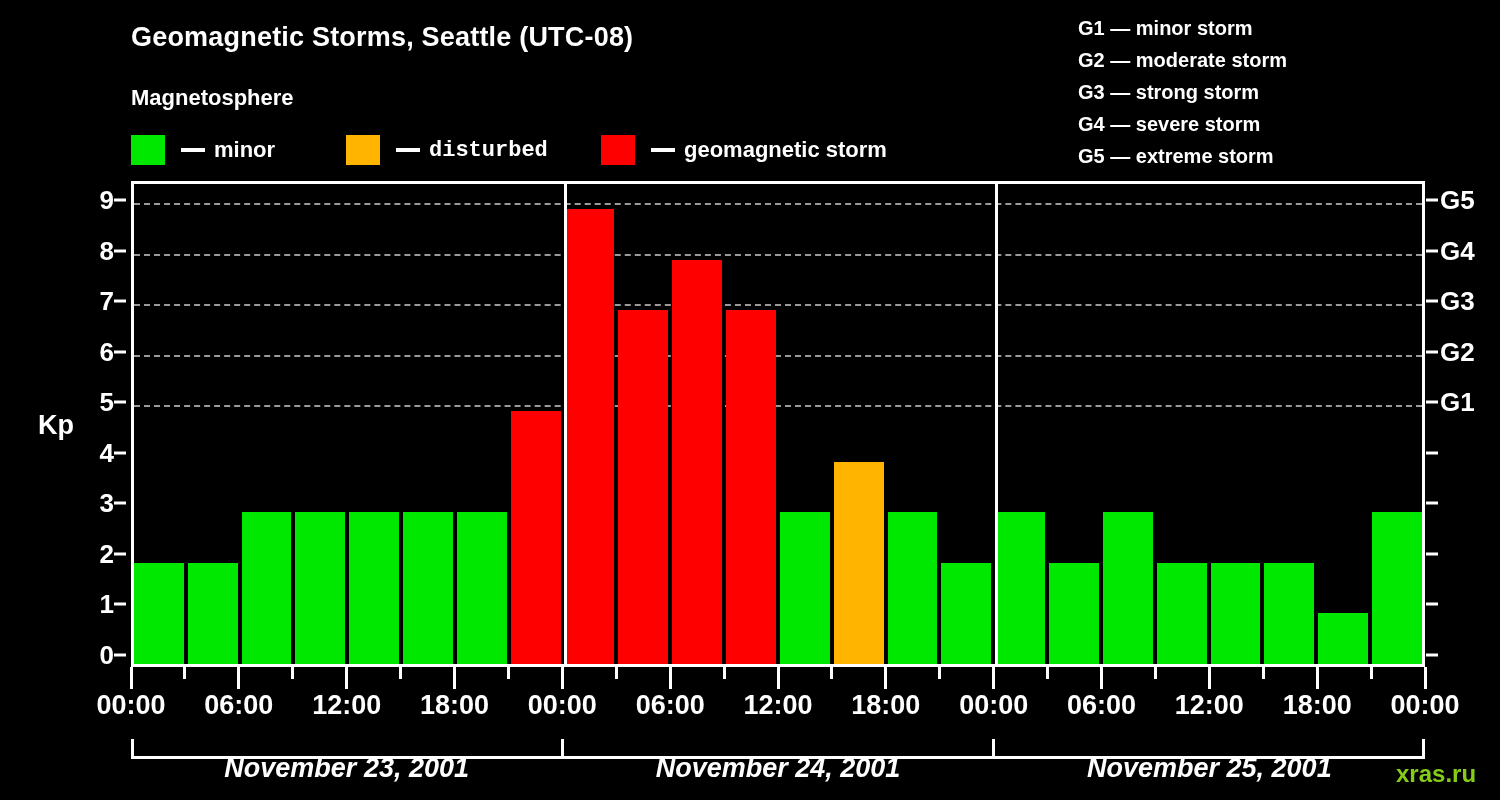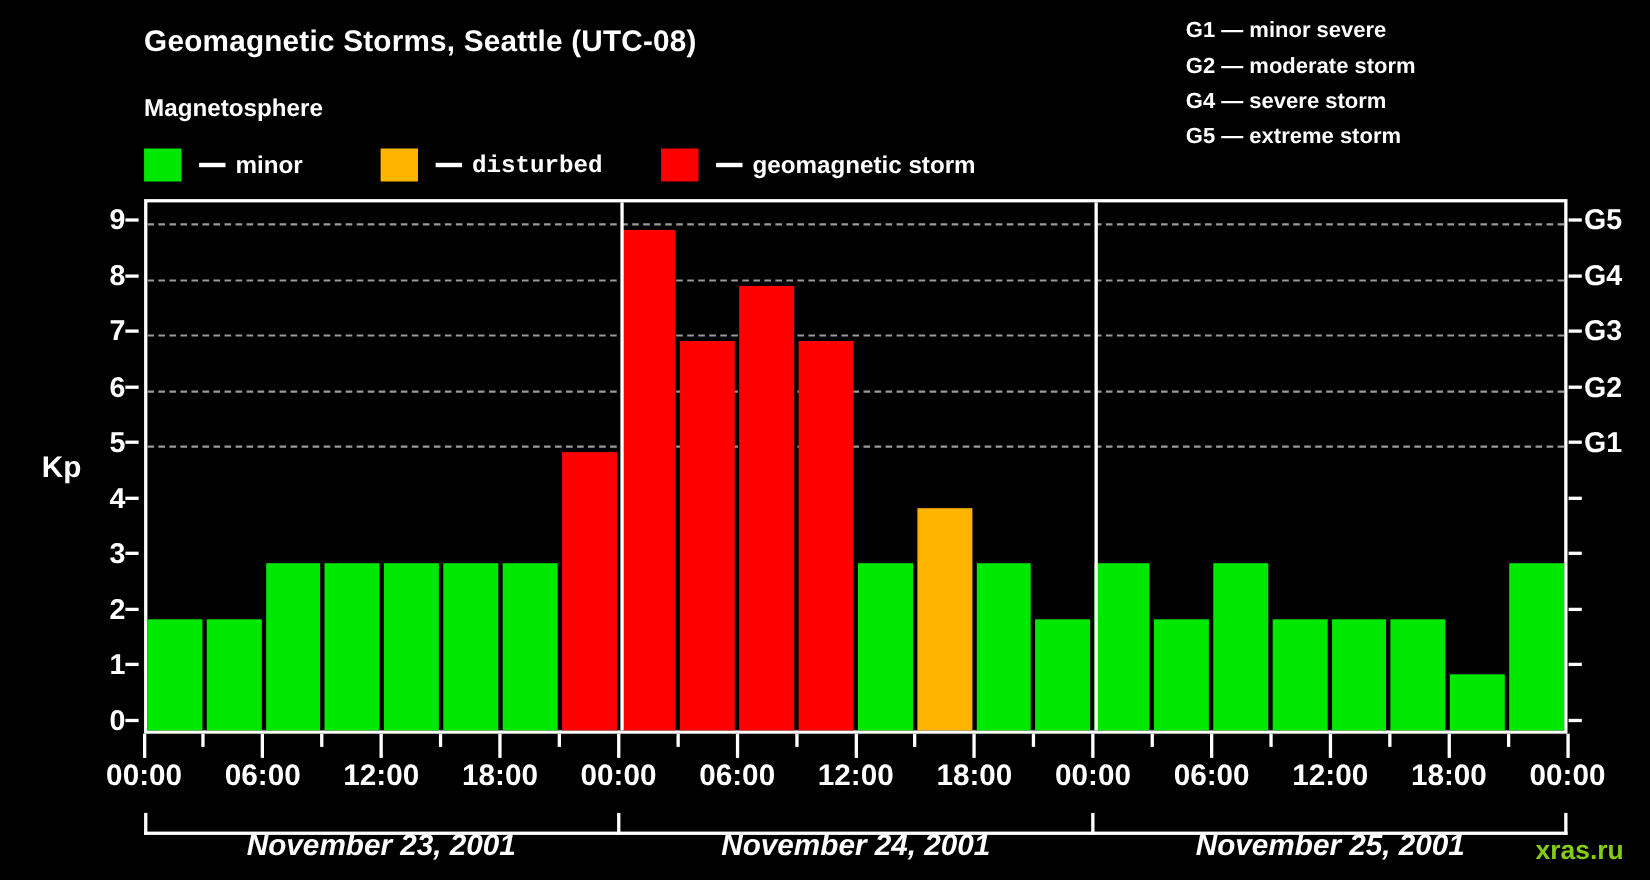--- a/index.html
+++ b/index.html
@@ -72,22 +72,23 @@
         <span class="lg-lab">disturbed</span>
       </div>
       <div class="lg-item" style="position: absolute; left: 470px;">
         <span class="sw" style="background: rgb(255, 0, 0);"></span>
         <span class="dash"></span>
         <span class="lg-lab">geomagnetic storm</span>
       </div>
     </div>
 
   <div id="gscale">
-      <div>G1 — minor severe</div>
+      <div>G1 — minor storm</div>
       <div>G2 — moderate storm</div>
+      <div>G3 — strong storm</div>
       <div>G4 — severe storm</div>
       <div>G5 — extreme storm</div>
     </div>
 
   <div id="plot">
     <div id="grid">
         <div class="gl" style="top: 221.222px;"></div>
         <div class="gl" style="top: 170.667px;"></div>
         <div class="gl" style="top: 120.111px;"></div>
         <div class="gl" style="top: 69.5556px;"></div>

